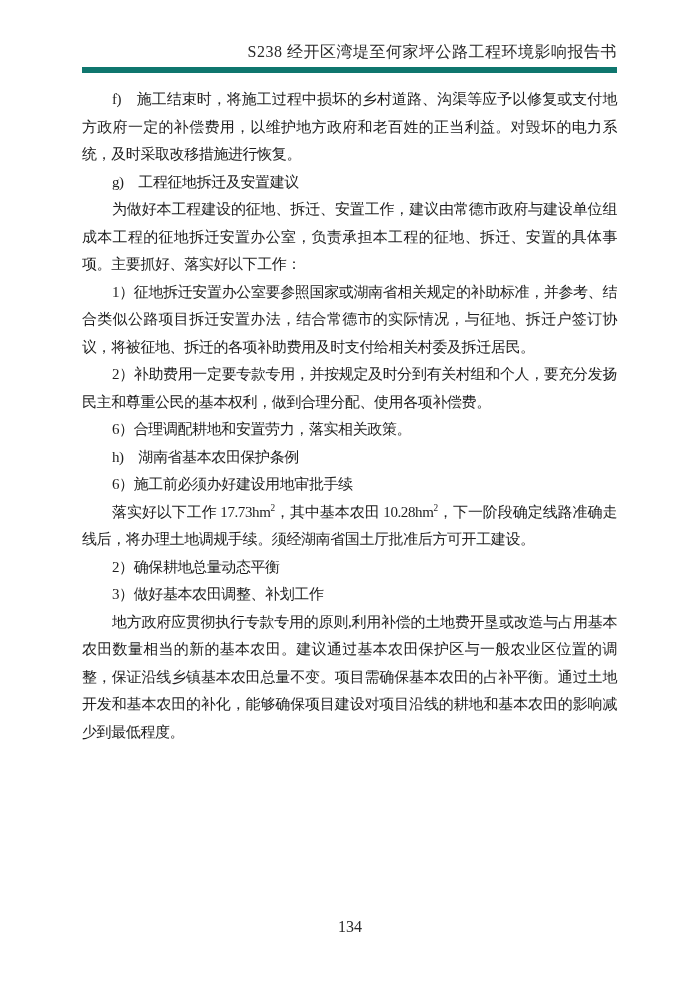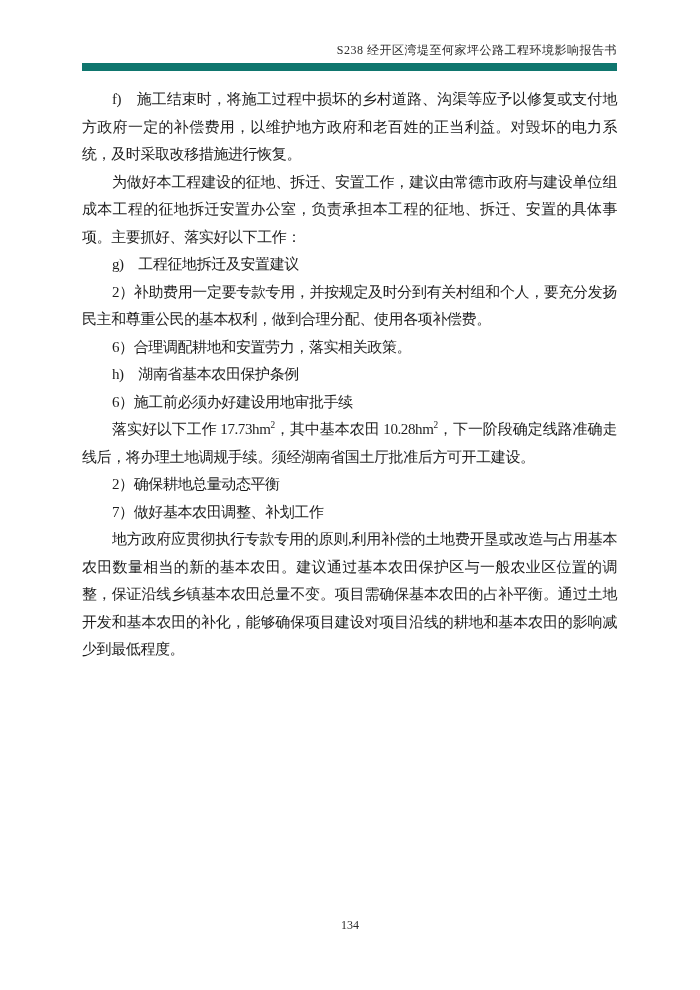--- a/index.html
+++ b/index.html
@@ -15,24 +15,24 @@
     font-family: "Liberation Serif", "DejaVu Serif", serif;
     color: #1d1d1d;
     overflow: hidden;
   }
   .header {
     position: absolute;
     top: 42px;
     left: 82px;
     width: 535px;
     text-align: right;
-    font-size: 12px;
+    font-size: 16px;
     letter-spacing: 0.5px;
     padding-bottom: 4px;
-    border-bottom: 8px solid #0f766e;
+    border-bottom: 6px solid #0f766e;
     color: #2a2a2a;
   }
   .content {
     position: absolute;
     top: 86px;
     left: 82px;
     width: 535px;
     font-size: 15px;
     line-height: 27.5px;
     letter-spacing: -0.4px;
@@ -48,40 +48,41 @@
     font-size: 62%;
     vertical-align: super;
     line-height: 0;
   }
   .footer {
     position: absolute;
     top: 918px;
     left: 0;
     width: 700px;
     text-align: center;
-    font-size: 12px;
+    font-size: 16px;
     color: #2a2a2a;
   }
 </style>
 </head>
 <body>
 
 <div class="page">
 
   <div class="header">S238 经开区湾堤至何家坪公路工程环境影响报告书</div>
 
   <div class="content">
     <p>f)　施工结束时，将施工过程中损坏的乡村道路、沟渠等应予以修复或支付地方政府一定的补偿费用，以维护地方政府和老百姓的正当利益。对毁坏的电力系统，及时采取改移措施进行恢复。</p>
+    <p>g)　工程征地拆迁及安置建议</p>
     <p>为做好本工程建设的征地、拆迁、安置工作，建议由常德市政府与建设单位组成本工程的征地拆迁安置办公室，负责承担本工程的征地、拆迁、安置的具体事项。主要抓好、落实好以下工作：</p>
-    <p>g)　工程征地拆迁及安置建议</p>
+    <p>1）征地拆迁安置办公室要参照国家或湖南省相关规定的补助标准，并参考、结合类似公路项目拆迁安置办法，结合常德市的实际情况，与征地、拆迁户签订协议，将被征地、拆迁的各项补助费用及时支付给相关村委及拆迁居民。</p>
     <p>2）补助费用一定要专款专用，并按规定及时分到有关村组和个人，要充分发扬民主和尊重公民的基本权利，做到合理分配、使用各项补偿费。</p>
     <p>6）合理调配耕地和安置劳力，落实相关政策。</p>
     <p>h)　湖南省基本农田保护条例</p>
     <p>6）施工前必须办好建设用地审批手续</p>
     <p><span>落实好以下工作 17.73hm</span><sup class="ss">2</sup><span>，其中基本农田 10.28hm</span><sup class="ss">2</sup><span>，下一阶段确定线路准确走线后，将办理土地调规手续。须经湖南省国土厅批准后方可开工建设。</span></p>
     <p>2）确保耕地总量动态平衡</p>
-    <p>7）做好基本农田调整、补划工作</p>
+    <p>3）做好基本农田调整、补划工作</p>
     <p>地方政府应贯彻执行专款专用的原则,利用补偿的土地费开垦或改造与占用基本农田数量相当的新的基本农田。建议通过基本农田保护区与一般农业区位置的调整，保证沿线乡镇基本农田总量不变。项目需确保基本农田的占补平衡。通过土地开发和基本农田的补化，能够确保项目建设对项目沿线的耕地和基本农田的影响减少到最低程度。</p>
   </div>
 
   <div class="footer">134</div>
 
 </div>
 
 </body></html>

